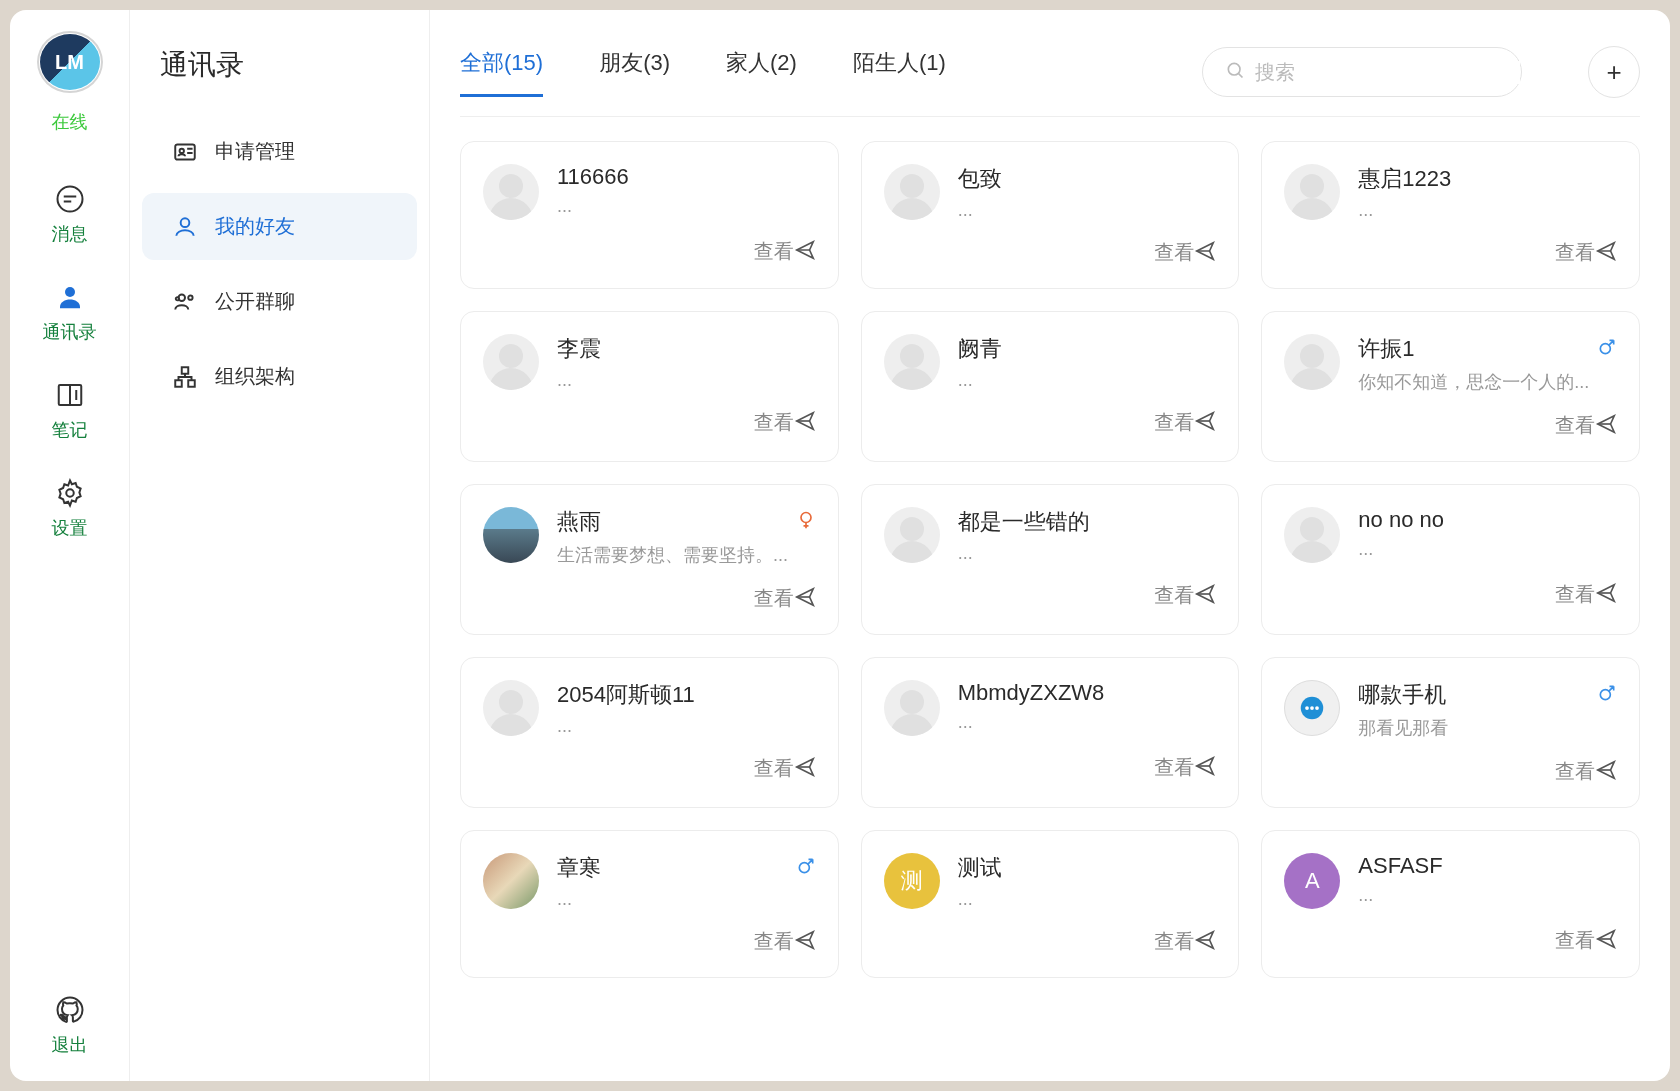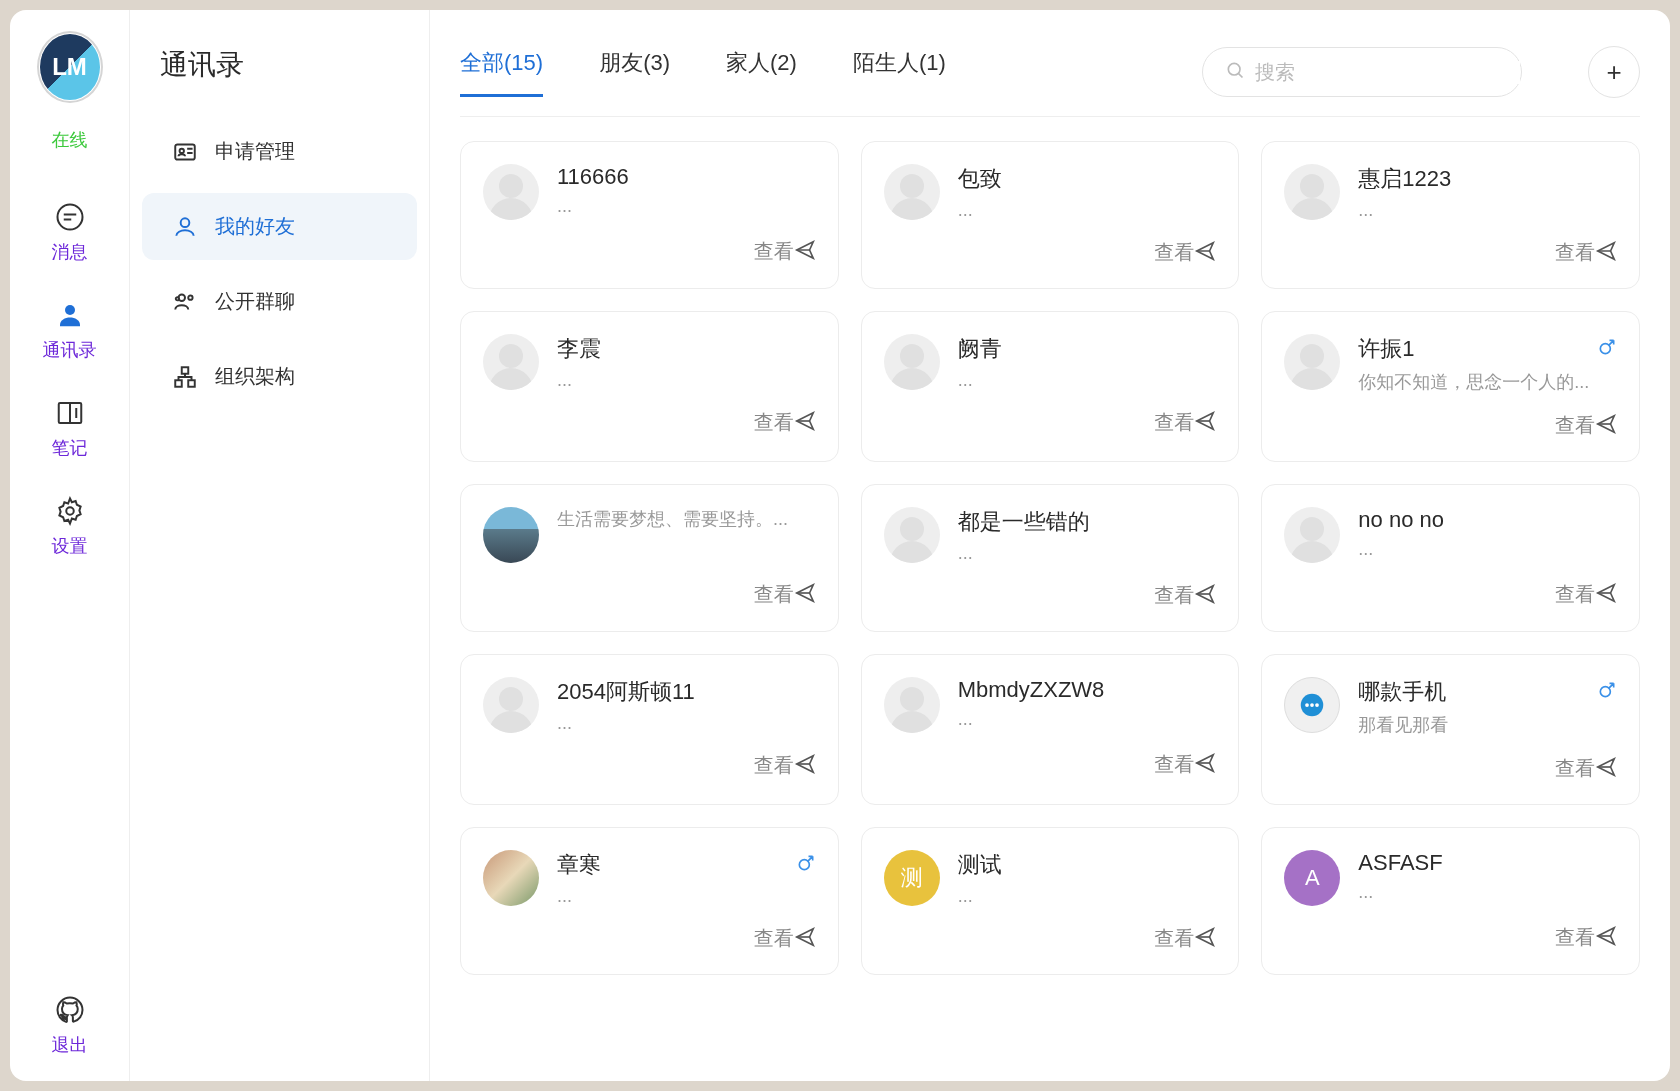--- a/index.html
+++ b/index.html
@@ -22,30 +22,30 @@
     
     .rail {
       width: 120px;
       border-right: 1px solid #eee;
       display: flex;
       flex-direction: column;
       align-items: center;
       padding-top: 24px;
     }
     .avatar-circle {
-      width: 60px; height: 66px;
+      width: 60px; height: 56px;
       border-radius: 50%;
       background: linear-gradient(135deg, #1e3a5f 0%, #1e3a5f 50%, #5bc5e8 50%, #5bc5e8 100%);
       display: flex;
       align-items: center;
       justify-content: center;
       color: #fff;
       font-weight: 700;
-      font-size: 24px;
-      margin-bottom: 28px;
+      font-size: 20px;
+      margin-bottom: 20px;
       position: relative;
     }
     .avatar-circle::after {
       content: '';
       position: absolute;
       inset: -3px;
       border: 2px solid #d5d5d5;
       border-radius: 50%;
     }
     .status-text {
@@ -57,21 +57,21 @@
       display: flex;
       flex-direction: column;
       align-items: center;
       gap: 8px;
       margin-bottom: 36px;
       cursor: pointer;
       color: #333;
     }
     .rail-item.active svg { fill: #1f6fd6; }
     .rail-icon { width: 30px; height: 30px; display: flex; align-items: center; justify-content: center; }
-    .rail-label { font-size: 18px; color: #6d28d9; }
+    .rail-label { font-size: 18px; color: #15803d; }
     .rail-spacer { flex: 1; }
     
     .sidebar {
       width: 300px;
       border-right: 1px solid #eee;
       display: flex;
       flex-direction: column;
     }
     .sidebar-title {
       font-size: 28px;
@@ -471,20 +471,27 @@
                 <path d="M3 12l18-9-4 9 4 9z"></path>
                 <path d="M17 12H3"></path>
               </svg>
       </span>
     </div>
         </div>
         <div class="card">
     <div class="card-top">
       <div class="card-avatar" style="background:linear-gradient(180deg,#7ab8d8 0%,#7ab8d8 40%,#5a7a8a 40%,#394855 100%)"></div>
       <div class="card-info">
+        <div class="name-row">
+          <div class="card-name">燕雨</div>
+          <span class="gender-icon"><svg width="20" height="20" viewBox="0 0 24 24" fill="none" stroke="#e86a3a" stroke-width="2">
+                    <circle cx="12" cy="9" r="6"></circle>
+                    <path d="M12 15v7M9 19h6"></path>
+                  </svg></span>
+        </div>
         <div class="card-status">生活需要梦想、需要坚持。...</div>
       </div>
     </div>
     <div class="card-actions">
       <span class="view-link">查看</span>
       <span class="send-icon">
         <svg width="22" height="22" viewBox="0 0 24 24" fill="none" stroke="#555" stroke-width="1.8">
                 <path d="M3 12l18-9-4 9 4 9z"></path>
                 <path d="M17 12H3"></path>
               </svg>

